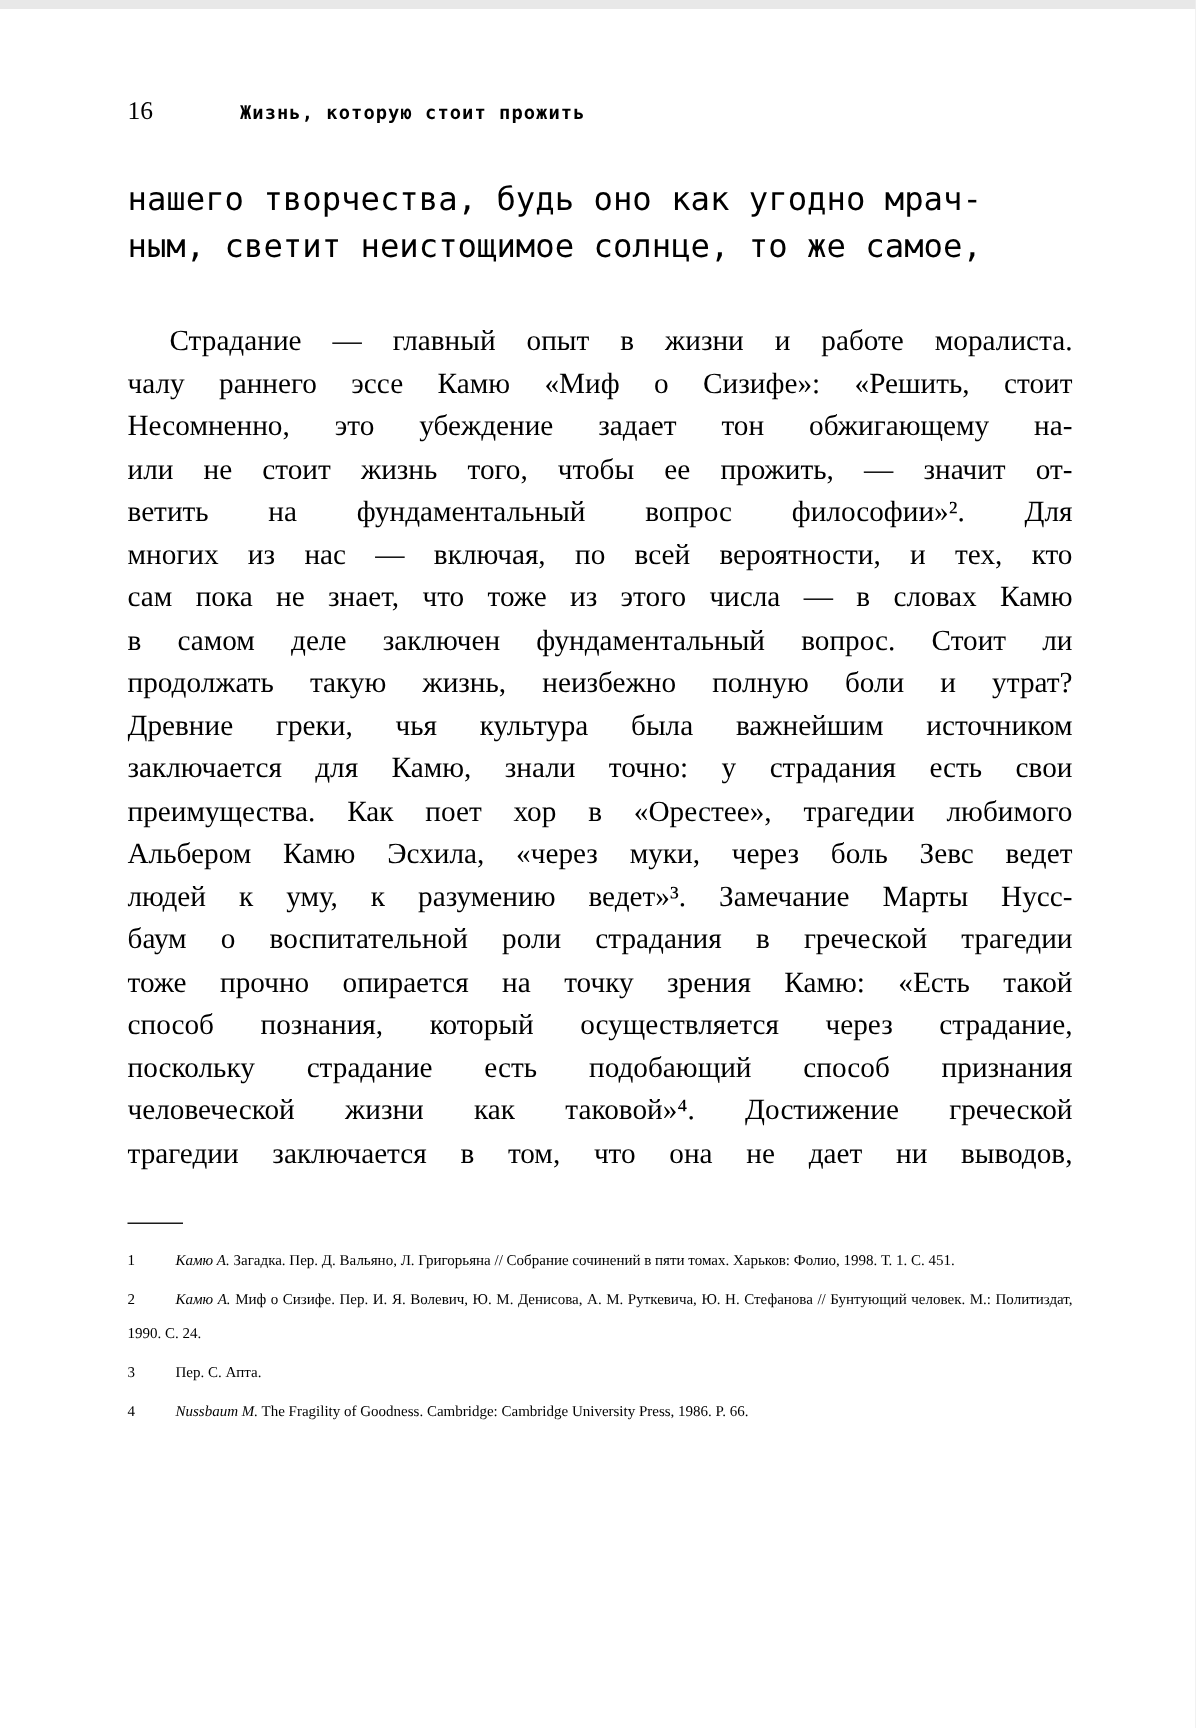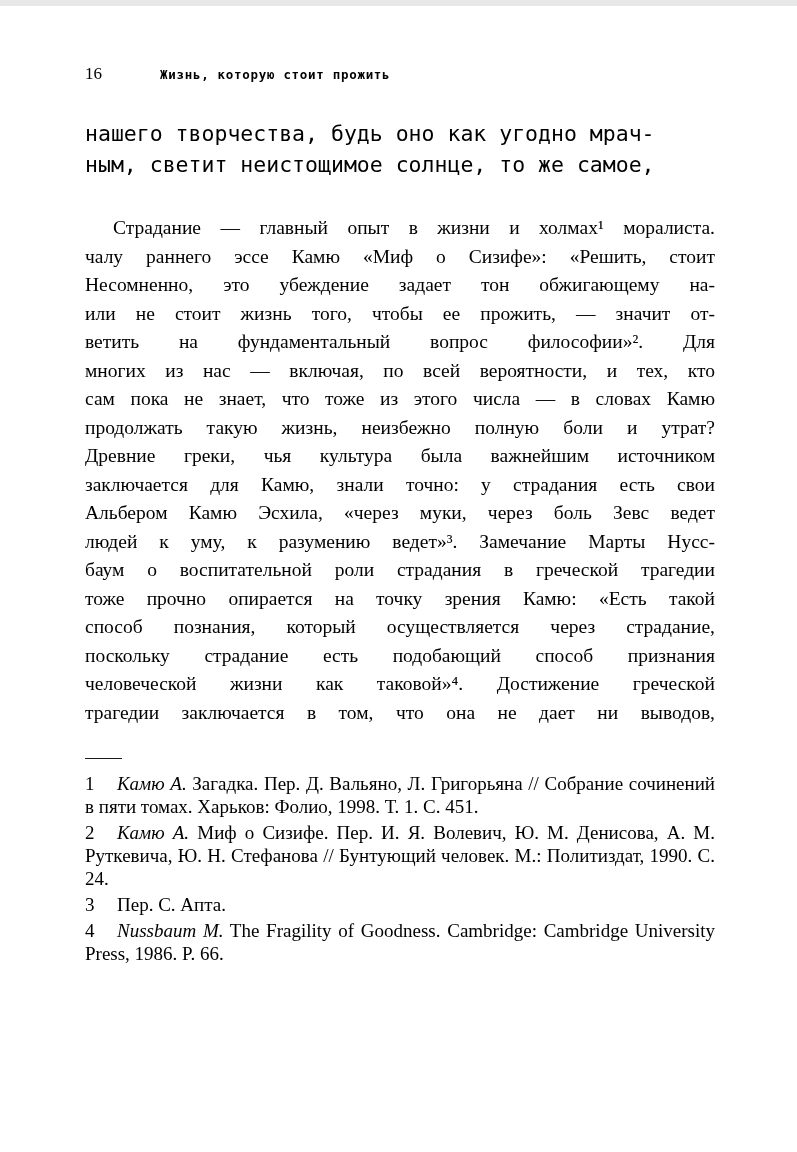--- a/index.html
+++ b/index.html
@@ -64,21 +64,21 @@
     text-indent: 28px;
   }
   
   .fn-rule {
     margin: 31px 0 13px 0;
     width: 37px;
     height: 0;
     border-top: 1.5px solid #1b1b1b;
   }
   .fn {
-    font-size: 19px;
+    font-size: 10px;
     line-height: 23px;
     text-align: justify;
     margin: 0 0 3px 0;
   }
   .fn-num {
     display: inline-block;
     width: 32px;
   }
   .fn-author {
     font-style: italic;
@@ -93,30 +93,32 @@
     <span class="pagenum">16</span>
     <span class="runhead">Жизнь, которую стоит прожить</span>
   </div>
 
   <div class="quote">
     <div class="quote-line">нашего творчества, будь оно как угодно мрач-</div>
     <div class="quote-line">ным, светит неистощимое солнце, то же самое,</div>
   </div>
 
   <div class="bodytext">
-    <div class="bline first">Страдание — главный опыт в жизни и холмах¹ моралиста.</div>
+    <div class="bline first">Страдание — главный опыт в жизни и работе моралиста.</div>
     <div class="bline">чалу раннего эссе Камю «Миф о Сизифе»: «Решить, стоит</div>
     <div class="bline">Несомненно, это убеждение задает тон обжигающему на-</div>
     <div class="bline">или не стоит жизнь того, чтобы ее прожить, — значит от-</div>
     <div class="bline">ветить на фундаментальный вопрос философии»². Для</div>
     <div class="bline">многих из нас — включая, по всей вероятности, и тех, кто</div>
     <div class="bline">сам пока не знает, что тоже из этого числа — в словах Камю</div>
+    <div class="bline">в самом деле заключен фундаментальный вопрос. Стоит ли</div>
     <div class="bline">продолжать такую жизнь, неизбежно полную боли и утрат?</div>
     <div class="bline">Древние греки, чья культура была важнейшим источником</div>
     <div class="bline">заключается для Камю, знали точно: у страдания есть свои</div>
+    <div class="bline">преимущества. Как поет хор в «Орестее», трагедии любимого</div>
     <div class="bline">Альбером Камю Эсхила, «через муки, через боль Зевс ведет</div>
     <div class="bline">людей к уму, к разумению ведет»³. Замечание Марты Нусс-</div>
     <div class="bline">баум о воспитательной роли страдания в греческой трагедии</div>
     <div class="bline">тоже прочно опирается на точку зрения Камю: «Есть такой</div>
     <div class="bline">способ познания, который осуществляется через страдание,</div>
     <div class="bline">поскольку страдание есть подобающий способ признания</div>
     <div class="bline">человеческой жизни как таковой»⁴. Достижение греческой</div>
     <div class="bline">трагедии заключается в том, что она не дает ни выводов,</div>
   </div>
 

